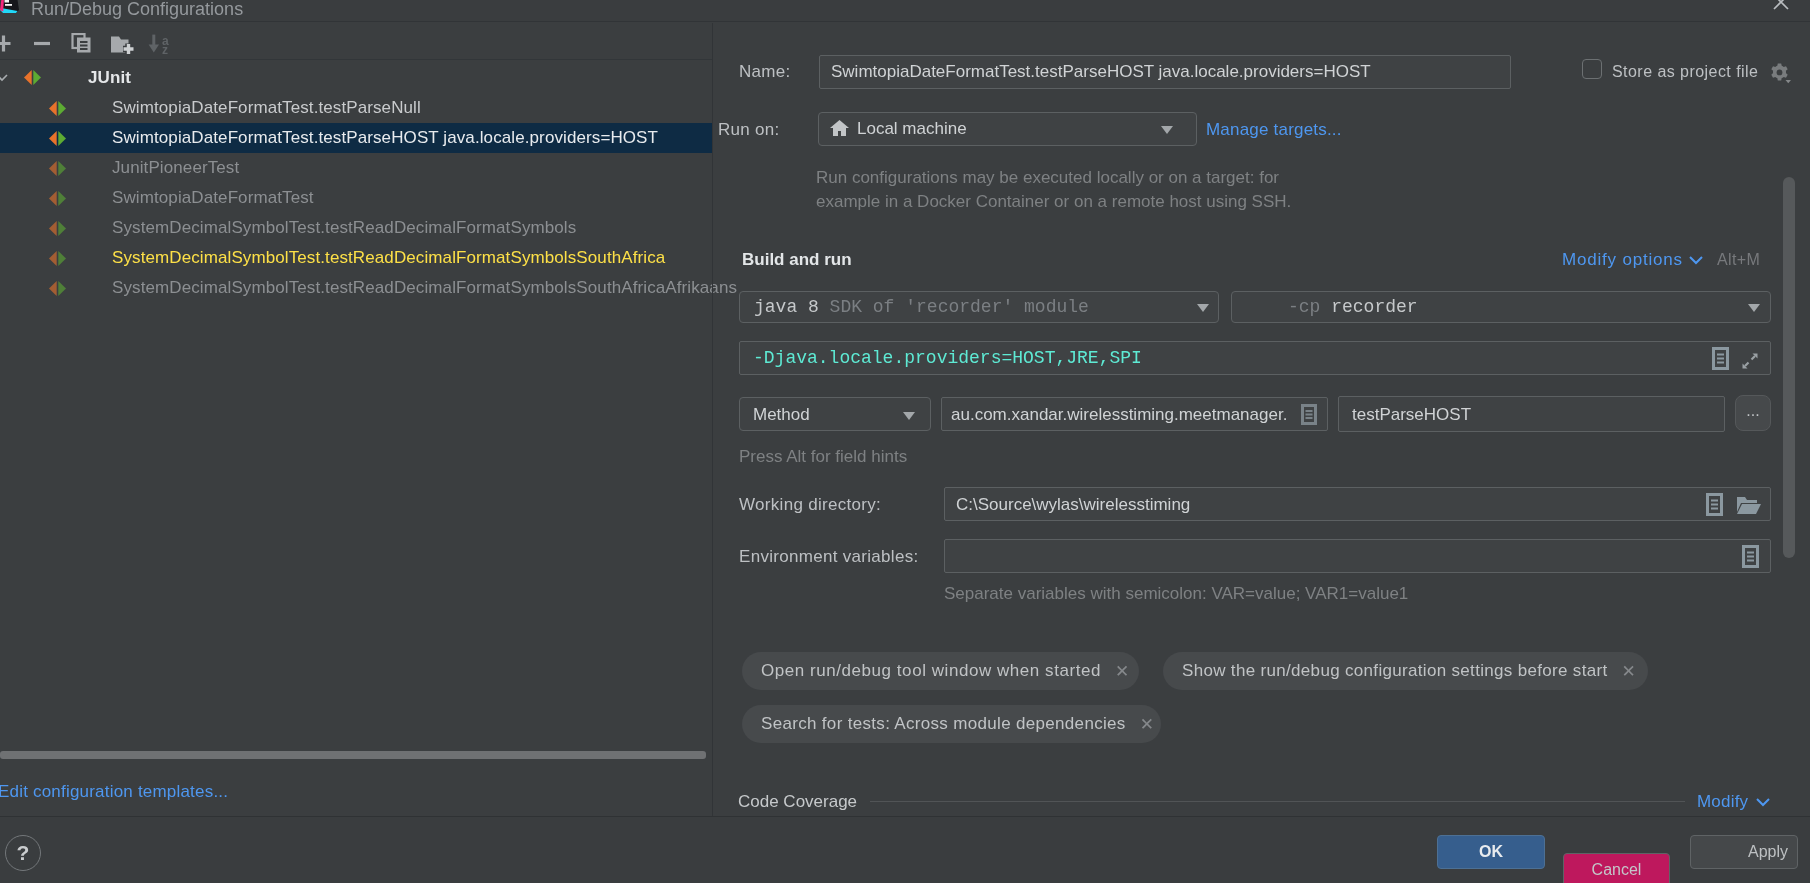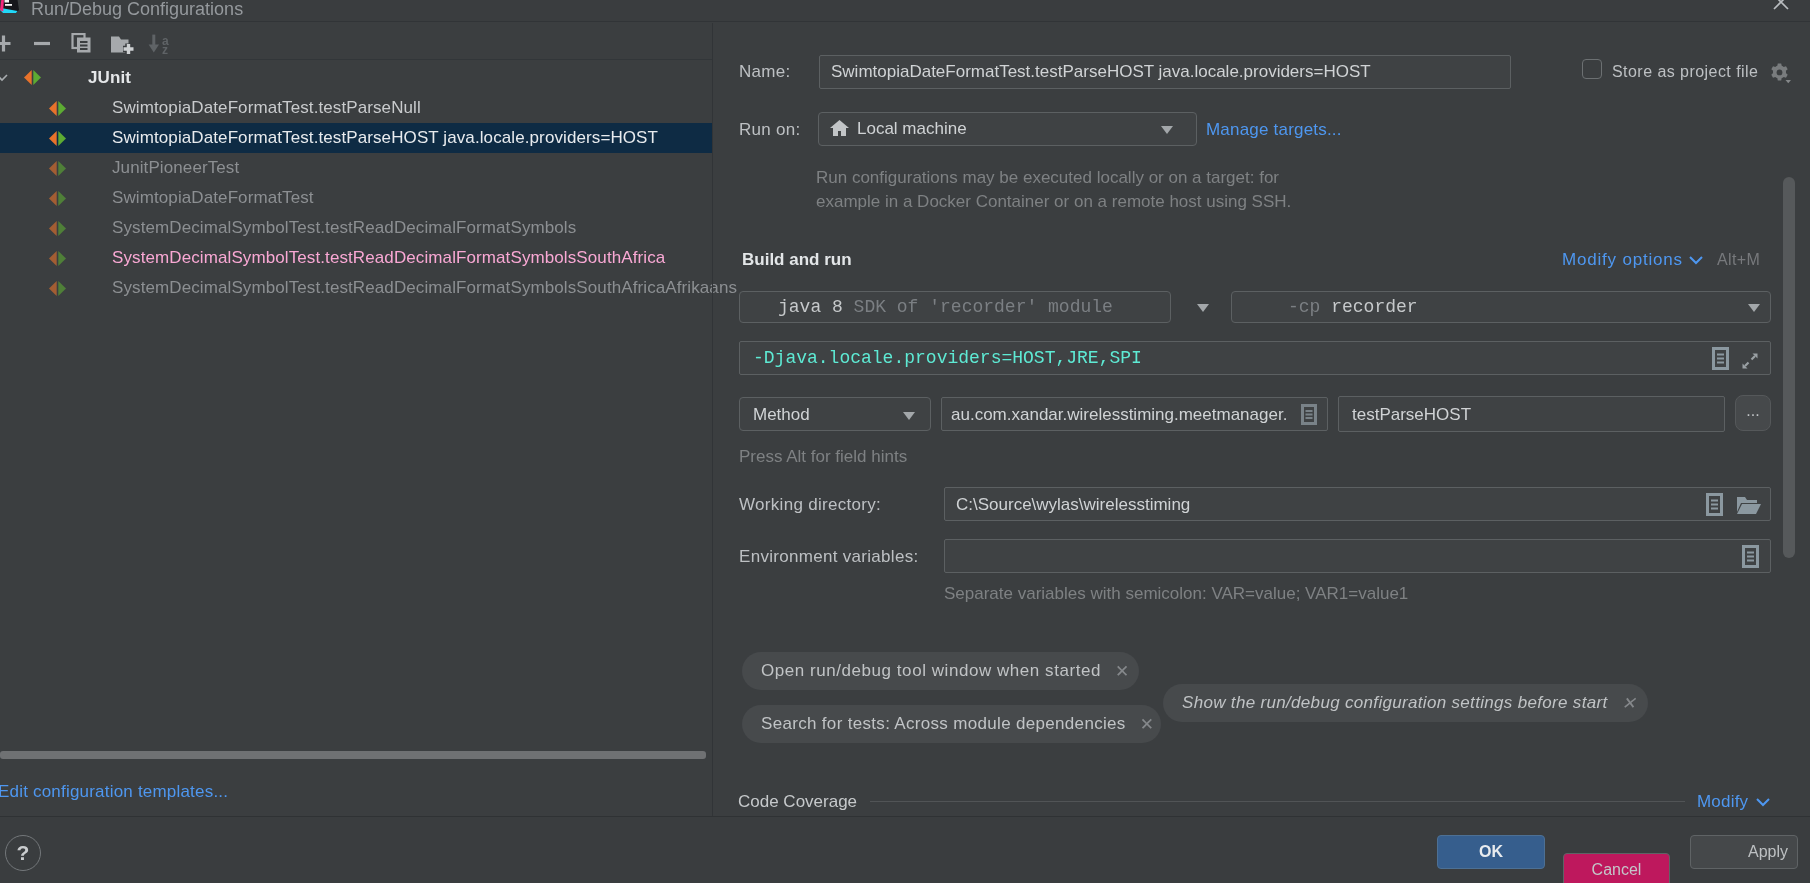--- a/index.html
+++ b/index.html
@@ -105,21 +105,21 @@
         <path d="M8.7 1 L1 8.5 L8.7 16 Z" fill="#e8722b"></path>
         <path d="M10.3 1 L18 8.5 L10.3 16 Z" fill="#5dab33"></path>
       </svg>
     <div class="treetxt abs" style="left:72px;top:0;color:#8c8f92;">SystemDecimalSymbolTest.testReadDecimalFormatSymbols</div>
   </div>
   <div class="abs" style="left:0;top:182px;width:712px;height:30px;">
     <svg class="abs" style="left:48px;top:7px;opacity:0.6;" width="19" height="17" viewBox="0 0 19 17">
         <path d="M8.7 1 L1 8.5 L8.7 16 Z" fill="#e8722b"></path>
         <path d="M10.3 1 L18 8.5 L10.3 16 Z" fill="#5dab33"></path>
       </svg>
-    <div class="treetxt abs" style="left:72px;top:0;color:#f9a8d4;">SystemDecimalSymbolTest.testReadDecimalFormatSymbolsSouthAfrica</div>
+    <div class="treetxt abs" style="left:72px;top:0;color:#fde047;">SystemDecimalSymbolTest.testReadDecimalFormatSymbolsSouthAfrica</div>
   </div>
   <div class="abs" style="left:0;top:212px;width:712px;height:30px;">
     <svg class="abs" style="left:48px;top:7px;opacity:0.6;" width="19" height="17" viewBox="0 0 19 17">
         <path d="M8.7 1 L1 8.5 L8.7 16 Z" fill="#e8722b"></path>
         <path d="M10.3 1 L18 8.5 L10.3 16 Z" fill="#5dab33"></path>
       </svg>
     <div class="treetxt abs" style="left:72px;top:0;color:#8c8f92;">SystemDecimalSymbolTest.testReadDecimalFormatSymbolsSouthAfricaAfrikaans</div>
   </div>
 </div>
 
@@ -143,39 +143,39 @@
 <div class="abs" style="left:1582px;top:59px;width:20px;height:20px;border:1.5px solid #6c7072;border-radius:4px;"></div>
 <div class="abs lbl" style="left:1612px;top:62px;font-size:16px;letter-spacing:0.45px;">Store as project file</div>
 <svg class="abs" style="left:1770px;top:63px;" width="22" height="21" viewBox="0 0 22 21">
   <g fill="#797c7e">
     <path d="M7.8 0.5 h3.4 l.5 2.3 a6.3 6.3 0 0 1 2 1.2 l2.3-.8 1.7 3 -1.8 1.6 a6.3 6.3 0 0 1 0 2.3 l1.8 1.6 -1.7 3 -2.3-.8 a6.3 6.3 0 0 1 -2 1.2 l-.5 2.3 h-3.4 l-.5-2.3 a6.3 6.3 0 0 1 -2-1.2 l-2.3.8 -1.7-3 1.8-1.6 a6.3 6.3 0 0 1 0-2.3 L1.3 6.2 3 3.2 l2.3.8 a6.3 6.3 0 0 1 2-1.2 Z"></path>
     <circle cx="9.5" cy="9.4" r="2.9" fill="#3b3e40"></circle>
     <path d="M15.5 17 l5.5 0 -2.75 3.2 z" fill="#85888a"></path>
   </g>
 </svg>
 
-<div class="lbl abs" style="left:739px;top:120px;">Run on:</div>
+<div class="lbl abs" style="left:718px;top:120px;">Run on:</div>
 <div class="field abs" style="left:818px;top:112px;width:379px;height:34px;border-radius:4px;">
   <svg class="abs" style="left:11px;top:7px;" width="19" height="17" viewBox="0 0 19 17">
     <path d="M9.5 0 L0 8 H3 V16 H8 V11 H11 V16 H16 V8 H19 Z" fill="#c2c5c7"></path>
   </svg>
   <div class="ftext" style="margin:6px 0 0 38px;">Local machine</div>
   <div class="caret" style="left:342px;top:13px;"></div>
 </div>
 <div class="link abs" style="left:1206px;top:120px;">Manage targets...</div>
 <div class="dim abs" style="left:816px;top:166px;">Run configurations may be executed locally or on a target: for<br>example in a Docker Container or on a remote host using SSH.</div>
 
 <div class="abs" style="left:742px;top:250px;font-size:17px;font-weight:bold;color:#e3e6e8;line-height:20px;">Build and run</div>
 <div class="link abs" style="left:1562px;top:250px;letter-spacing:0.8px;">Modify options</div>
 <svg class="abs" style="left:1688px;top:255px;" width="16" height="10" viewBox="0 0 16 10">
     <path d="M2 2 L8 8 L14 2" stroke="#4e97f0" stroke-width="2" fill="none"></path>
   </svg>
 <div class="abs" style="left:1717px;top:250px;font-size:16px;letter-spacing:0.4px;color:#77797c;line-height:20px;">Alt+M</div>
 
-<div class="field abs" style="left:739px;top:291px;width:432px;height:32px;border-radius:4px;padding-left:24px;">
+<div class="field abs" style="left:739px;top:291px;width:480px;height:32px;border-radius:4px;">
   <div class="mono" style="margin:5px 0 0 14px;"><span style="color:#c6c9cb;">java 8</span><span style="color:#7b7f83;"> SDK of 'recorder' module</span></div>
   <div class="caret" style="left:457px;top:12px;"></div>
 </div>
 <div class="field abs" style="left:1231px;top:291px;width:540px;height:32px;border-radius:4px;padding-left:44px;">
   <div class="mono" style="margin:5px 0 0 12px;"><span style="color:#7b7f83;">-cp </span><span style="color:#c6c9cb;">recorder</span></div>
   <div class="caret" style="left:516px;top:12px;"></div>
 </div>
 
 <div class="field abs" style="left:739px;top:341px;width:1032px;height:34px;border-radius:2px;">
   <div class="mono" style="margin:6px 0 0 13px;color:#5eead4;">-Djava.locale.providers=HOST,JRE,SPI</div>
@@ -228,21 +228,21 @@
 <div class="lbl abs" style="left:739px;top:547px;">Environment variables:</div>
 <div class="field abs" style="left:944px;top:539px;width:827px;height:34px;border-radius:2px;">
   <svg class="abs" style="left:797px;top:5px;" width="17" height="23" viewBox="0 0 17 23">
     <rect x="1.5" y="1.5" width="14" height="20" fill="none" stroke="#8b98a0" stroke-width="3"></rect>
     <path d="M5 7.5 h7 M5 11.5 h7 M5 15.5 h7" stroke="#8b98a0" stroke-width="2"></path>
   </svg>
 </div>
 <div class="dim abs" style="left:944px;top:582px;">Separate variables with semicolon: VAR=value; VAR1=value1</div>
 
 <div class="chip" style="left:742px;top:652px;width:397px;padding-left:19px;">Open run/debug tool window when started<span class="x">✕</span></div>
-<div class="chip" style="left:1163px;top:684px;width:485px;padding-left:19px;letter-spacing:0.32px;font-style:italic;">Show the run/debug configuration settings before start<span class="x">✕</span></div>
+<div class="chip" style="left:1163px;top:652px;width:485px;padding-left:19px;letter-spacing:0.32px;">Show the run/debug configuration settings before start<span class="x">✕</span></div>
 <div class="chip" style="left:742px;top:705px;width:419px;padding-left:19px;letter-spacing:0.32px;">Search for tests: Across module dependencies<span class="x">✕</span></div>
 
 <div class="abs" style="left:738px;top:792px;font-size:17px;color:#c6c9cb;line-height:20px;">Code Coverage</div>
 <div class="abs" style="left:870px;top:801px;width:815px;height:1px;background:#515456;"></div>
 <div class="link abs" style="left:1697px;top:792px;">Modify</div>
 <svg class="abs" style="left:1755px;top:797px;" width="16" height="10" viewBox="0 0 16 10">
     <path d="M2 2 L8 8 L14 2" stroke="#4e97f0" stroke-width="2" fill="none"></path>
   </svg>
 
 <div class="abs" style="left:1783px;top:177px;width:12px;height:381px;background:#56595b;border-radius:6px;"></div>

